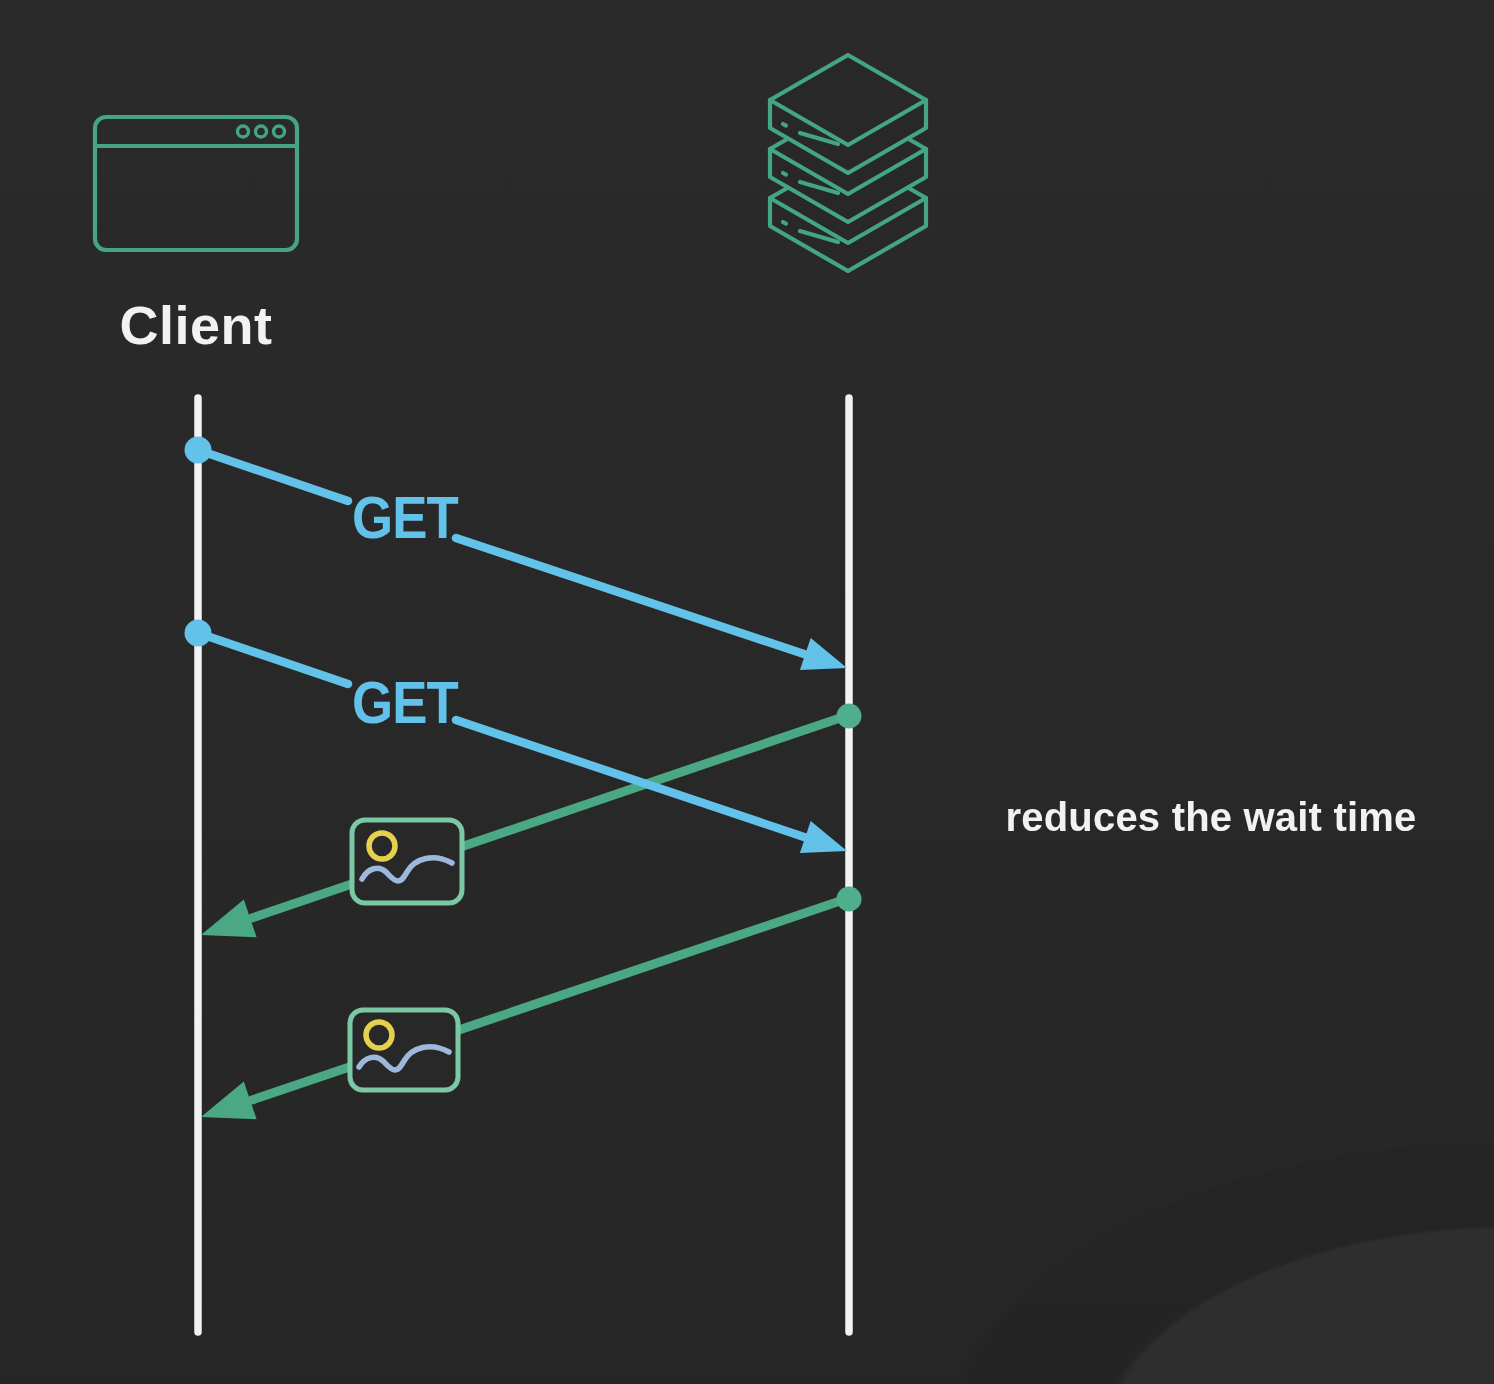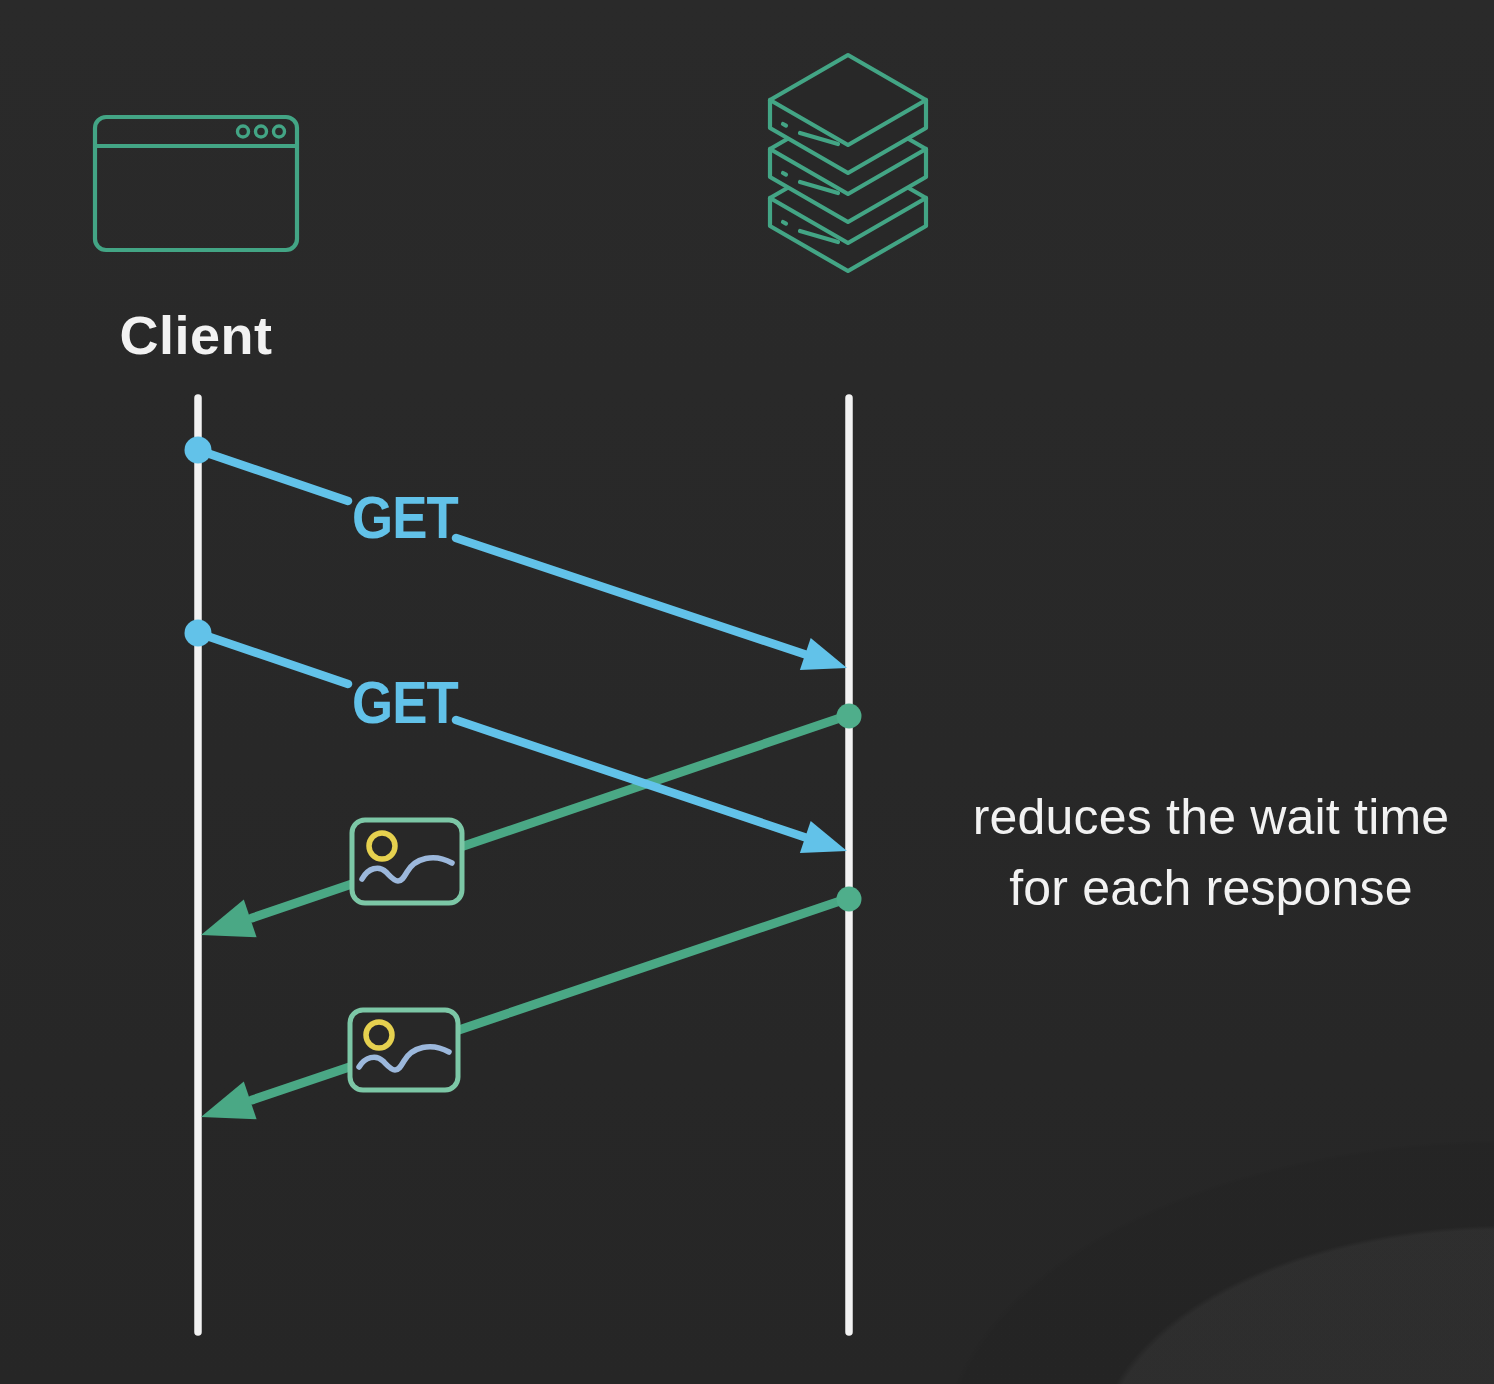--- a/index.html
+++ b/index.html
@@ -16,41 +16,41 @@
   .stage svg { position: absolute; left: 0; top: 0; }
 
   .txt { position: absolute; color: #f2f2f2; text-align: center; user-select: none; }
 
   .actor-label {
     font-size: 54px;
     font-weight: 700;
     width: 320px;
     letter-spacing: 0.5px;
   }
-  .actor-label.client { left: 36px;  top: 304px; }
+  .actor-label.client { left: 36px;  top: 294px; }
   .actor-label.server { left: 690px; top: 294px; }
 
   .get-label {
     font-size: 60px;
     font-weight: 700;
     color: #62c2e9;
     width: 220px;
     letter-spacing: -1px;
     transform: scaleX(0.88);
     transform-origin: center;
   }
   .get-label.g1 { left: 295px; top: 483px; }
   .get-label.g2 { left: 295px; top: 668px; }
 
   .annotation {
     left: 928px;
     top: 782px;
     width: 566px;
-    font-size: 50px;
-    font-weight: 400;
+    font-size: 40px;
+    font-weight: 700;
     line-height: 71px;
     letter-spacing: 0.2px;
   }
 </style>
 </head>
 <body>
 
 <div class="stage">
 
   <svg width="1494" height="1384" viewBox="0 0 1494 1384">
@@ -126,16 +126,15 @@
     </g>
   </svg>
 
   <div class="txt actor-label client">Client</div>
 
   <div class="txt get-label g1">GET</div>
   <div class="txt get-label g2">GET</div>
 
   <div class="txt annotation">
     <span>reduces the wait time</span><br>
-    <span>for each response</span>
   </div>
 
 </div>
 
 </body></html>

